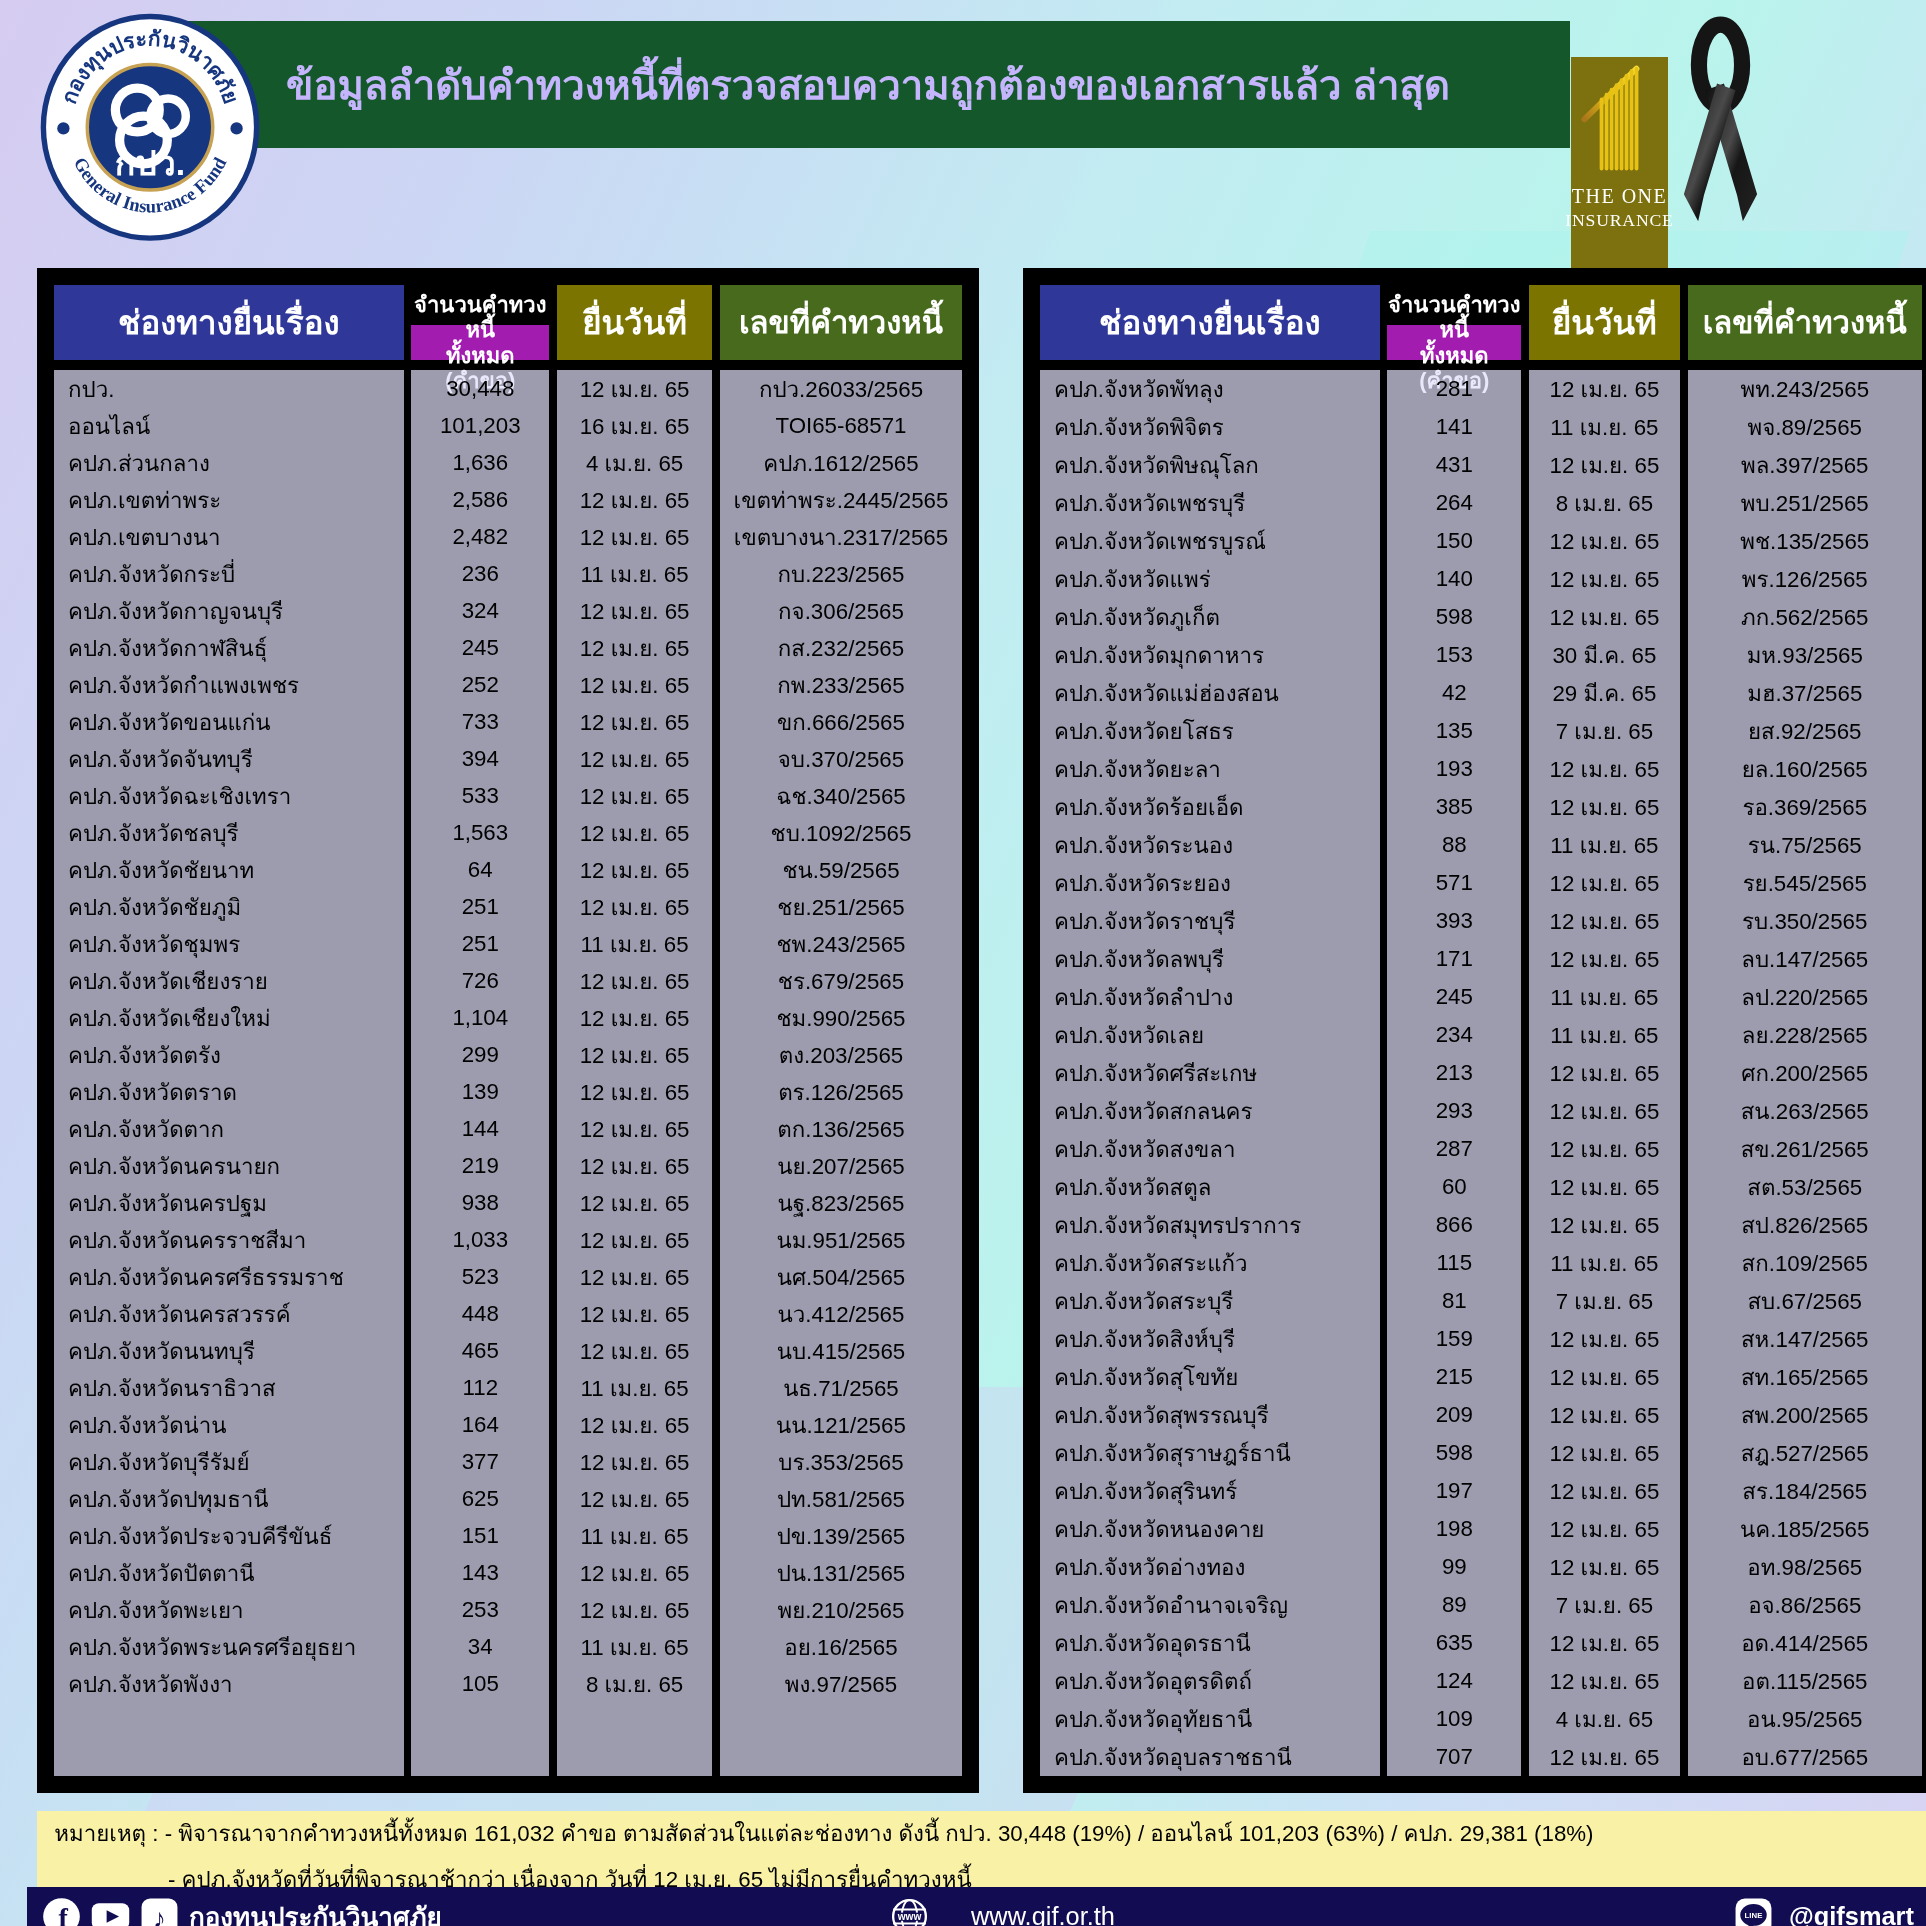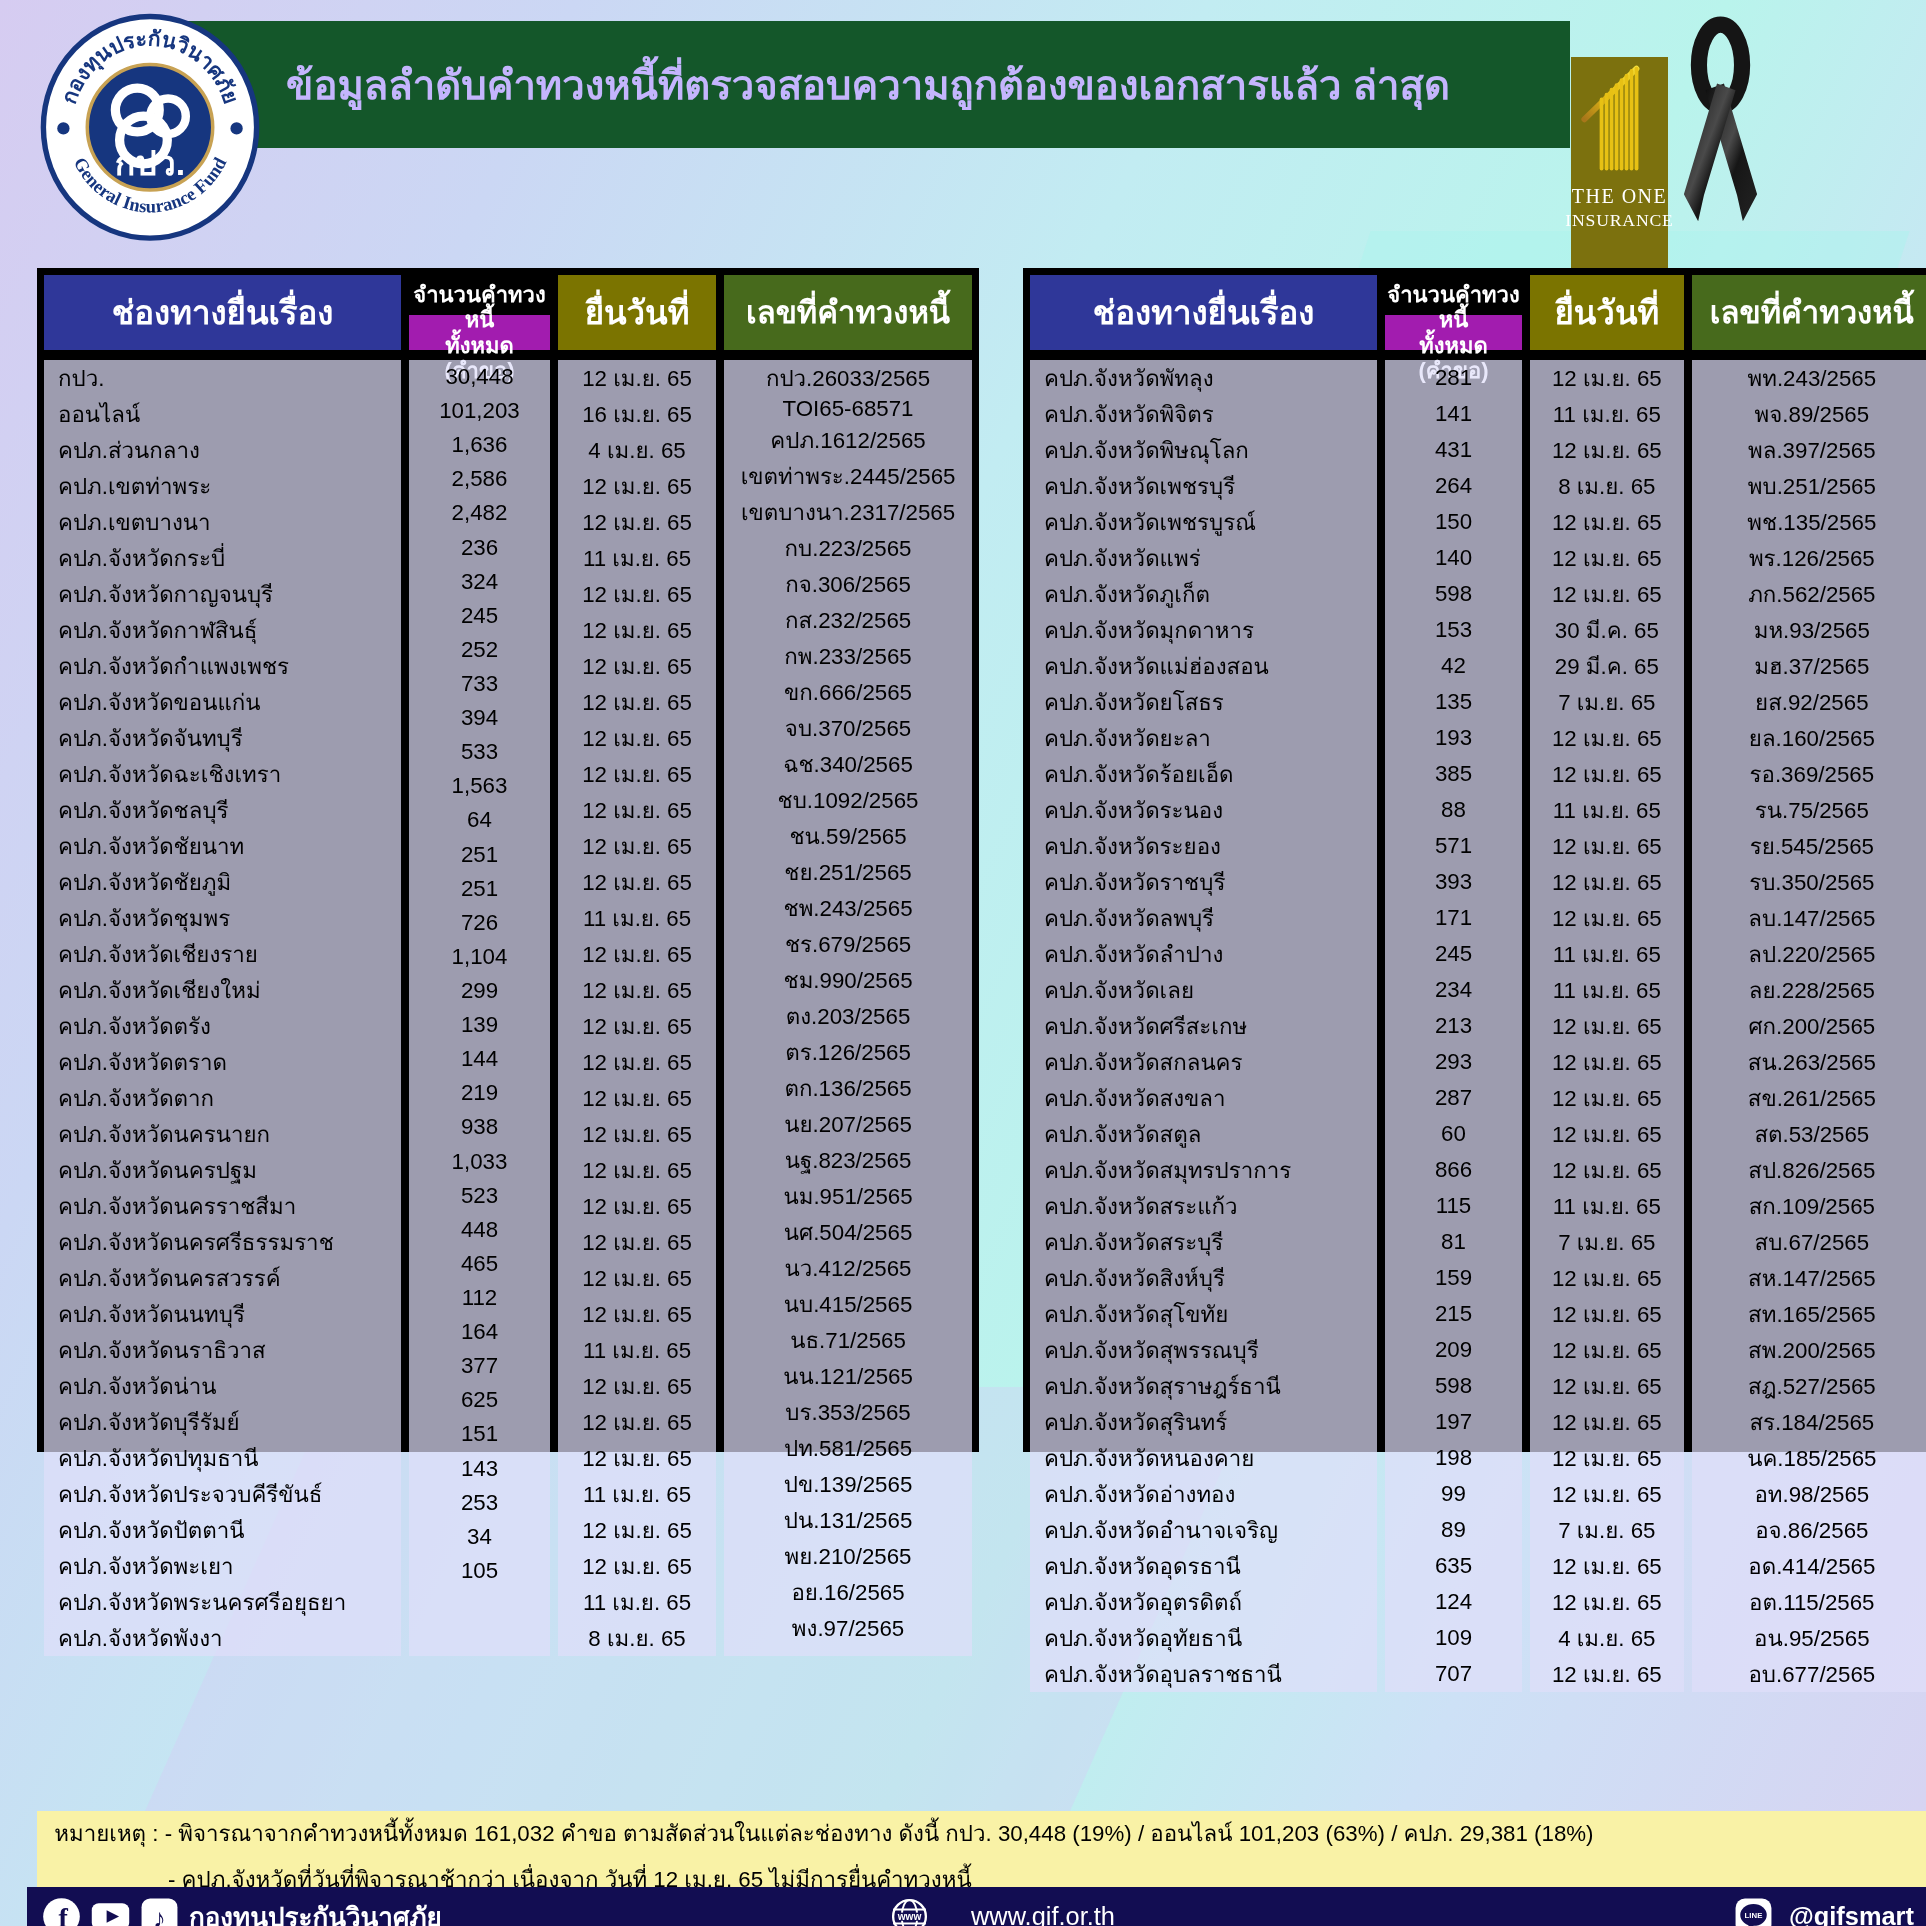--- a/index.html
+++ b/index.html
@@ -18,21 +18,21 @@
   .seal{position:absolute;left:40px;top:12.7px;width:220px;height:229px;}
   .one-logo{position:absolute;left:1571px;top:25px;width:97px;height:226px;background:#7c710e;
     display:flex;flex-direction:column;align-items:center;margin-top:32px;}
   .one-logo .num{width:96px;height:127px;}
   .one-text{color:#fff;font-family:"Liberation Serif","DejaVu Serif",serif;text-align:center;line-height:1.25;}
   .one-text .l1{font-size:20px;letter-spacing:1.5px;}
   .one-text .l2{font-size:17.7px;letter-spacing:0.8px;}
   .ribbon{position:absolute;left:1680px;top:14.6px;width:81px;height:210px;}
 
   
-  .gtable{position:absolute;top:268px;height:1184px;background:#000;padding:7px;box-sizing:border-box;
+  .gtable{position:absolute;top:268px;height:1525px;background:#000;padding:17px;box-sizing:border-box;
     display:grid;grid-template-columns:38.5% 15.2% 17.1% 1fr;grid-template-rows:75px 1fr;gap:10px 7.7px;}
   .gtable.tleft{left:37px;width:942px;}
   .gtable.tright{left:1023px;width:916px;}
   .hcell{display:flex;flex-direction:column;align-items:center;justify-content:center;color:#fff;font-weight:bold;text-align:center;line-height:1.15;}
   .hcell.c0{background:#2f3799;font-size:33px;}
   .hcell.c1{background:#a21caf;font-size:22px;margin-top:40px;}
   .hcell.c2{background:#7b7400;font-size:33px;}
   .hcell.c3{background:#476a1c;font-size:31px;}
   .bcol{background:rgba(224,222,250,0.70);display:flex;flex-direction:column;color:#000;}
   .cell{flex:1;display:flex;align-items:center;justify-content:center;font-size:22.3px;white-space:nowrap;}

